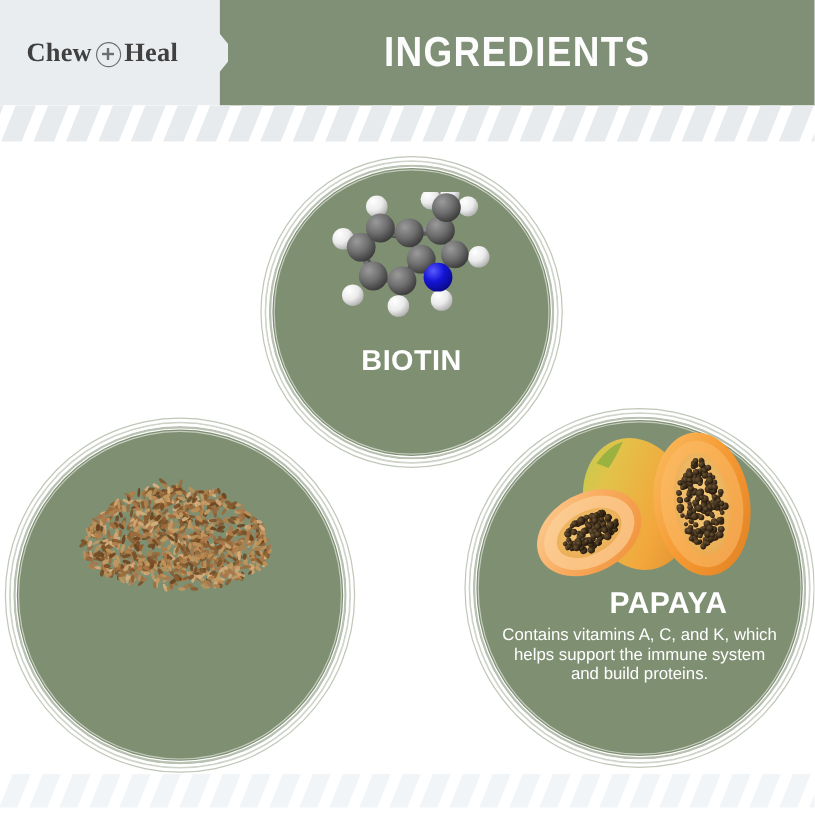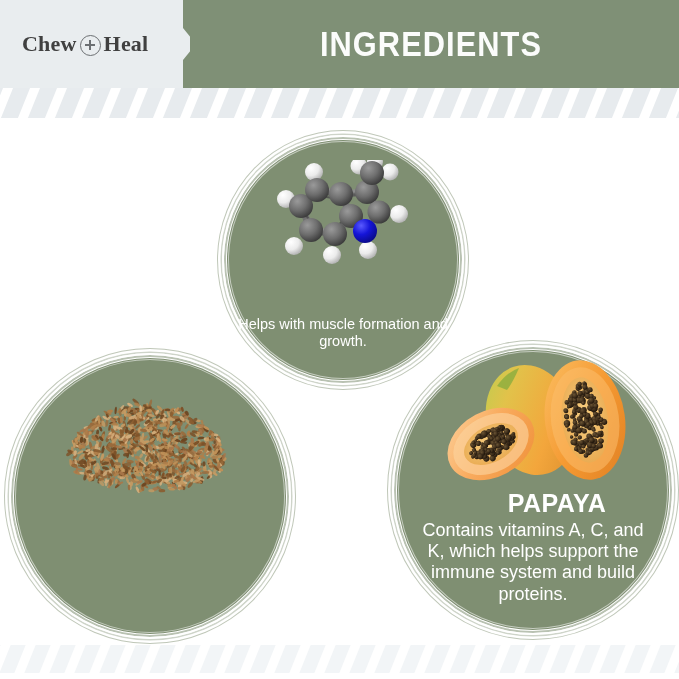--- a/index.html
+++ b/index.html
@@ -187,21 +187,21 @@
     font-weight: normal;
   }
 
   #biotin-title  { top: 148px; font-size: 24px; }
   #biotin-desc   { top: 176px; font-size: 14.5px; padding: 0 8px; box-sizing: border-box; }
 
   #flax-title    { top: 148px; font-size: 25px; }
   #flax-desc     { top: 178px; font-size: 15px; padding: 0 28px; box-sizing: border-box; }
 
   #papaya-title  { top: 140px; font-size: 25px; margin-left: 24px; }
-  #papaya-desc   { top: 170px; font-size: 18px; padding: 0 18px; box-sizing: border-box; }
+  #papaya-desc   { top: 170px; font-size: 14px; padding: 0 18px; box-sizing: border-box; }
 
   
   .art { position: absolute; }
   #art-biotin { left: 44px; top: 20px; width: 148px; height: 118px; }
   #art-flax   { left: 38px; top: 32px; width: 190px; height: 110px; }
   #art-papaya { left: 30px; top: 8px;  width: 220px; height: 140px; }
 
   
   .seedpile { width: 100%; height: 100%; }
 </style>
@@ -329,21 +329,21 @@
           <circle cx="40" cy="70" r="12" fill="url(#gC)"></circle>
           <circle cx="96" cy="32" r="12" fill="url(#gC)"></circle>
           <circle cx="108" cy="52" r="11.5" fill="url(#gC)"></circle>
           <circle cx="101" cy="13" r="12" fill="url(#gC)"></circle>
         </g>
 
         <circle cx="94" cy="71" r="12" fill="url(#gN)"></circle>
       </svg>
     </div>
 
-    <div class="card-text card-desc" id="biotin-desc">Helps with muscle formation and growth.</div>
+    <div class="card-text card-title" id="biotin-title">BIOTIN</div>
   </div>
 
   <div class="circle" id="circle-flax">
     <div class="ring"></div>
     <div class="ring2"></div>
     <div class="ring3"></div>
 
     <div class="art" id="art-flax">
       <svg class="seedpile" viewBox="0 0 190 110" width="190" height="110" id="seed-svg">
           <ellipse cx="157.6" cy="83.8" rx="2.92" ry="1.76" fill="#c49a63" transform="rotate(63.7 157.6 83.8)" opacity="0.99"></ellipse>

